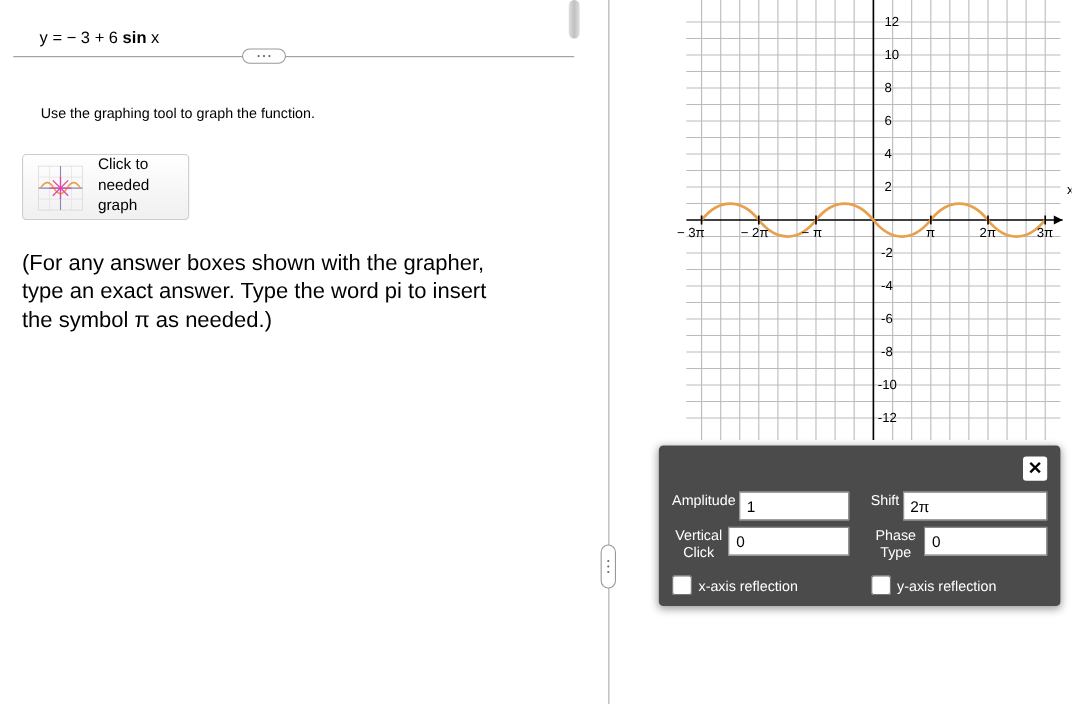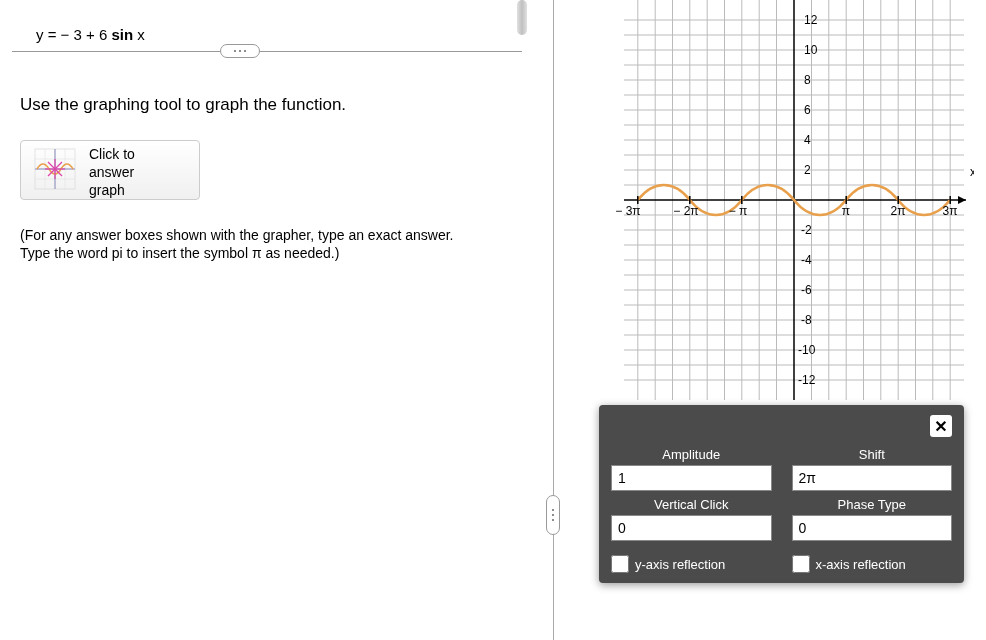--- a/index.html
+++ b/index.html
@@ -8,43 +8,43 @@
     .left-panel { position: absolute; left: 0; top: 0; width: 545px; height: 640px; padding: 24px; margin-left: 12px; }
     
     .equation { font-size: 15px; padding: 2px 0; }
     
     .scroll-thumb { position: absolute; top: 0; right: 30px; width: 10px; height: 35px; background: linear-gradient(to right, #e0e0e0, #c0c0c0, #e0e0e0); border-radius: 5px; }
     
     .divider-tab { position: absolute; top: 51px; left: 0; width: 510px; height: 1px; background: #999; }
     .divider-handle-h { position: absolute; top: 44px; left: 208px; width: 40px; height: 14px; border: 1px solid #999; border-radius: 10px; background: #fff; display: flex; align-items: center; justify-content: center; gap: 3px; }
     .divider-handle-h span { width: 2px; height: 2px; background: #666; border-radius: 50%; }
     
-    .instruction { position: absolute; top: 95px; left: 8px; font-size: 17px; }
-    
-    .enlarge-btn { position: absolute; top: 140px; left: 8px; width: 180px; height: 60px; border: 1px solid #ccc; border-radius: 4px; background: linear-gradient(#fff, #f0f0f0); display: flex; align-items: flex-start; padding: 4px 10px; gap: 10px; cursor: pointer; }
+    .instruction { position: absolute; top: 95px; left: 25px; font-size: 13px; }
+    
+    .enlarge-btn { position: absolute; top: 140px; left: 8px; width: 152px; height: 60px; border: 1px solid #ccc; border-radius: 4px; background: linear-gradient(#fff, #f0f0f0); display: flex; align-items: flex-end; padding: 4px 10px; gap: 10px; cursor: pointer; }
     .enlarge-icon { width: 48px; height: 48px; position: relative; }
     .enlarge-icon svg { width: 100%; height: 100%; }
     .enlarge-text { font-size: 14px; line-height: 1.3; }
     
-    .note { position: absolute; top: 226px; left: 8px; width: 445px; font-size: 14px; line-height: 1.3; }
+    .note { position: absolute; top: 226px; left: 8px; width: 445px; font-size: 20px; line-height: 1.3; }
     
     .vdivider { position: absolute; left: 553px; top: 0; width: 1px; height: 640px; background: #aaa; }
     .vdivider-handle { position: absolute; left: 546px; top: 495px; width: 14px; height: 40px; border: 1px solid #999; border-radius: 10px; background: #fff; display: flex; flex-direction: column; align-items: center; justify-content: center; gap: 3px; }
     .vdivider-handle span { width: 2px; height: 2px; background: #666; border-radius: 50%; }
     
     .right-panel { position: absolute; left: 554px; top: 0; width: 432px; height: 640px; }
     
     .graph-area { position: absolute; top: 0; left: 60px; width: 360px; height: 400px; }
     .graph-svg { width: 100%; height: 100%; }
     
     .params-panel { position: absolute; top: 405px; left: 45px; width: 365px; background: #4b4b4b; border-radius: 4px; box-shadow: 0 2px 8px rgba(0,0,0,0.4); padding: 10px 12px; color: #fff; }
     .params-header { display: flex; justify-content: flex-end; height: 26px; }
     .close-btn { width: 22px; height: 22px; background: #fff; color: #000; border-radius: 3px; display: flex; align-items: center; justify-content: center; font-weight: bold; font-size: 16px; cursor: pointer; }
     .params-grid { display: grid; grid-template-columns: 1fr 1fr; gap: 6px 20px; margin-top: 6px; }
-    .param-block { display: flex; flex-direction: column; gap: 3px; }
+    .param-block { display: flex; gap: 3px; }
     .param-label { font-size: 13px; text-align: center; }
     .param-input { width: 100%; height: 26px; padding: 2px 6px; border: 1px solid #888; font-size: 14px; background: #fff; color: #000; }
     .checkbox-row { display: flex; align-items: center; gap: 6px; margin-top: 8px; }
     .checkbox-row input[type="checkbox"] { width: 18px; height: 18px; }
     .checkbox-label { font-size: 13px; }
   </style>
 </head>
 <body>
 
 <div class="left-panel">
@@ -81,21 +81,21 @@
         <g stroke="#d4a" stroke-width="1.2" fill="none">
           <line x1="24" y1="14" x2="24" y2="34"></line>
             <line x1="14" y1="24" x2="34" y2="24"></line>
           <line x1="17" y1="17" x2="31" y2="31"></line>
             <line x1="31" y1="17" x2="17" y2="31"></line>
         </g>
       </svg>
     </div>
     <div class="enlarge-text">
       <div>Click to</div>
-      <div>answer</div>
+      <div>needed</div>
       <div>graph</div>
     </div>
   </div>
 
   <div class="note">(For any answer boxes shown with the grapher, type an exact answer. Type the word pi to insert the symbol π as needed.)</div>
 </div>
 
 <div class="vdivider"></div>
 <div class="vdivider-handle">
   <span></span>
@@ -223,21 +223,21 @@
       <div class="param-block">
         <div class="param-label">Vertical Click</div>
         <input class="param-input" value="0" style="">
       </div>
       <div class="param-block">
         <div class="param-label">Phase Type</div>
         <input class="param-input" value="0" style="">
       </div>
       <div class="checkbox-row">
         <input type="checkbox" style="">
-        <span class="checkbox-label">y-axis reflection</span>
+        <span class="checkbox-label">x-axis reflection</span>
       </div>
       <div class="checkbox-row">
         <input type="checkbox" style="">
-        <span class="checkbox-label">x-axis reflection</span>
+        <span class="checkbox-label">y-axis reflection</span>
       </div>
     </div>
   </div>
 </div>
 
 </body></html>

